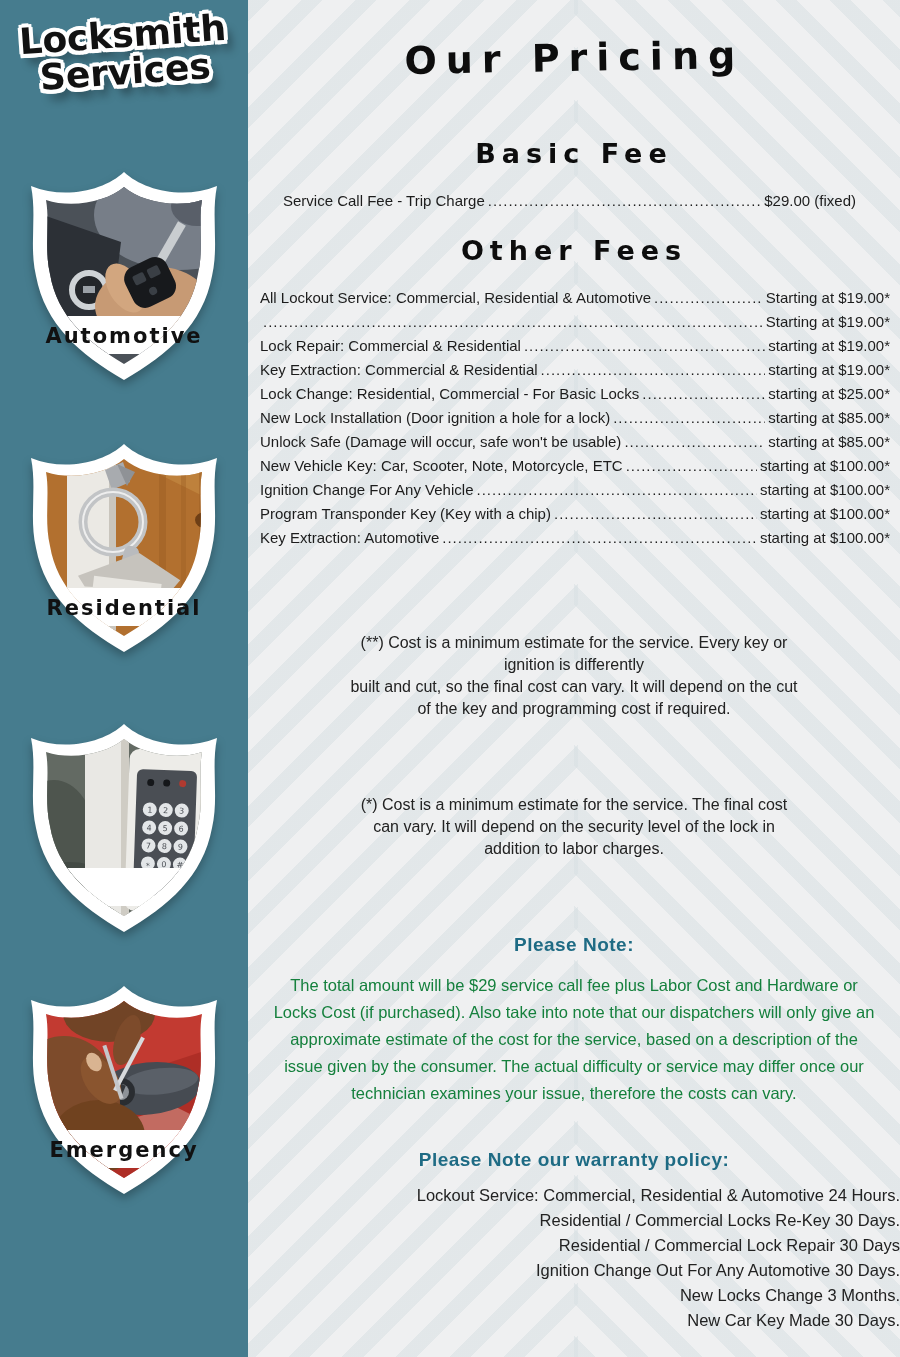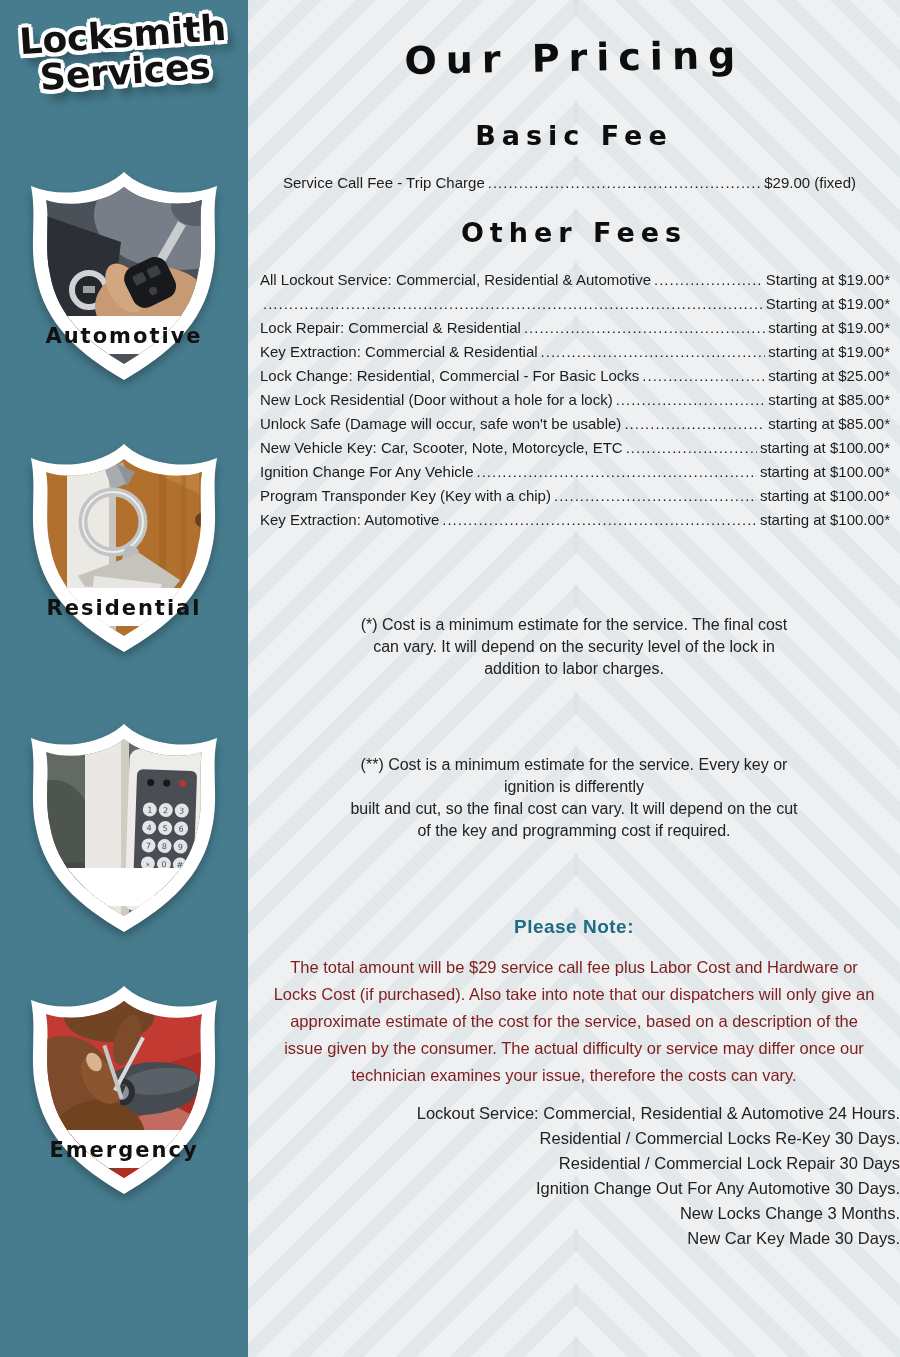--- a/index.html
+++ b/index.html
@@ -45,21 +45,21 @@
 
   .title {
     padding-top:36px; text-align:center;
     font-family:"DejaVu Sans",sans-serif; font-weight:800; font-size:38px;
     letter-spacing:9px; color:#0d0d0d; transform:rotate(-1deg);
   }
   .section-heading {
     text-align:center; font-family:"DejaVu Sans",sans-serif; font-weight:800;
     font-size:27px; letter-spacing:6px; color:#0d0d0d;
   }
-  .basic-heading { margin-top:40px; }
+  .basic-heading { margin-top:58px; }
   .other-heading { margin-top:22px; }
 
   .fee-list { color:#1c1c1c; }
   .fee-list.basic { margin:20px 44px 0 35px; }
   .fee-list.other { margin:20px 10px 0 12px; }
   .fee-row { display:flex; align-items:baseline; font-size:15px; line-height:24px; white-space:nowrap; }
   .fee-label { flex:0 0 auto; }
   .leader { flex:1 1 auto; overflow:hidden; margin:0 3px; letter-spacing:1px; }
   .leader::after { content:"......................................................................................................................."; }
   .fee-price { flex:0 0 auto; }
@@ -69,21 +69,21 @@
     white-space:pre-line; font-size:16px; line-height:22px; color:#222;
     max-width:590px; margin:0 auto 74px auto;
   }
 
   .note-heading {
     text-align:center; font-weight:bold; font-size:19px; letter-spacing:0.5px;
     color:#1e6b84; margin-top:1px;
   }
   .note-body {
     margin:16px auto 0 auto; max-width:608px; text-align:center;
-    font-size:16.5px; line-height:27px; color:#7f1d1d;
+    font-size:16.5px; line-height:27px; color:#15803d;
   }
   .warranty-heading { margin-top:42px; }
   .warranty-lines { margin-top:12px; text-align:right; }
   .warranty-line { font-size:16.5px; line-height:25px; color:#222; }
 </style>
 </head>
 <body>
 
 <div class="page">
 
@@ -286,21 +286,21 @@
     <span class="fee-price">starting at $19.00*</span>
   </div>
 
   <div class="fee-row">
     <span class="fee-label">Lock Change: Residential, Commercial - For Basic Locks</span>
     <span class="leader"></span>
     <span class="fee-price">starting at $25.00*</span>
   </div>
 
   <div class="fee-row">
-    <span class="fee-label">New Lock Residential (Door without a hole for a lock)</span>
+    <span class="fee-label">New Lock Installation (Door ignition a hole for a lock)</span>
     <span class="leader"></span>
     <span class="fee-price">starting at $85.00*</span>
   </div>
 
   <div class="fee-row">
     <span class="fee-label">Unlock Safe (Damage will occur, safe won't be usable)</span>
     <span class="leader"></span>
     <span class="fee-price">starting at $85.00*</span>
   </div>
 
@@ -323,33 +323,34 @@
   </div>
 
   <div class="fee-row">
     <span class="fee-label">Key Extraction: Automotive</span>
     <span class="leader"></span>
     <span class="fee-price">starting at $100.00*</span>
   </div>
 </div>
 
       <div class="disclaimers">
-  <p class="disclaimer">(*) Cost is a minimum estimate for the service. The final cost
-can vary. It will depend on the security level of the lock in
-addition to labor charges.</p>
-
   <p class="disclaimer">(**) Cost is a minimum estimate for the service. Every key or
 ignition is differently
 built and cut, so the final cost can vary. It will depend on the cut
 of the key and programming cost if required.</p>
+
+  <p class="disclaimer">(*) Cost is a minimum estimate for the service. The final cost
+can vary. It will depend on the security level of the lock in
+addition to labor charges.</p>
 </div>
 
       <h3 class="note-heading">Please Note:</h3>
       <p class="note-body">The total amount will be $29 service call fee plus Labor Cost and Hardware or Locks Cost (if purchased). Also take into note that our dispatchers will only give an approximate estimate of the cost for the service, based on a description of the issue given by the consumer. The actual difficulty or service may differ once our technician examines your issue, therefore the costs can vary.</p>
 
+      <h3 class="note-heading warranty-heading">Please Note our warranty policy:</h3>
       <div class="warranty-lines">
   <div class="warranty-line">Lockout Service: Commercial, Residential &amp; Automotive 24 Hours.</div>
 
   <div class="warranty-line">Residential / Commercial Locks Re-Key 30 Days.</div>
 
   <div class="warranty-line">Residential / Commercial Lock Repair 30 Days</div>
 
   <div class="warranty-line">Ignition Change Out For Any Automotive 30 Days.</div>
 
   <div class="warranty-line">New Locks Change 3 Months.</div>

